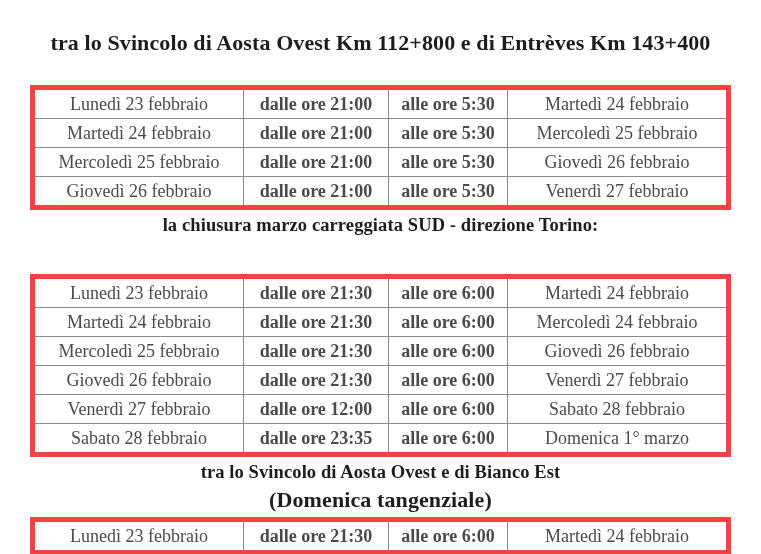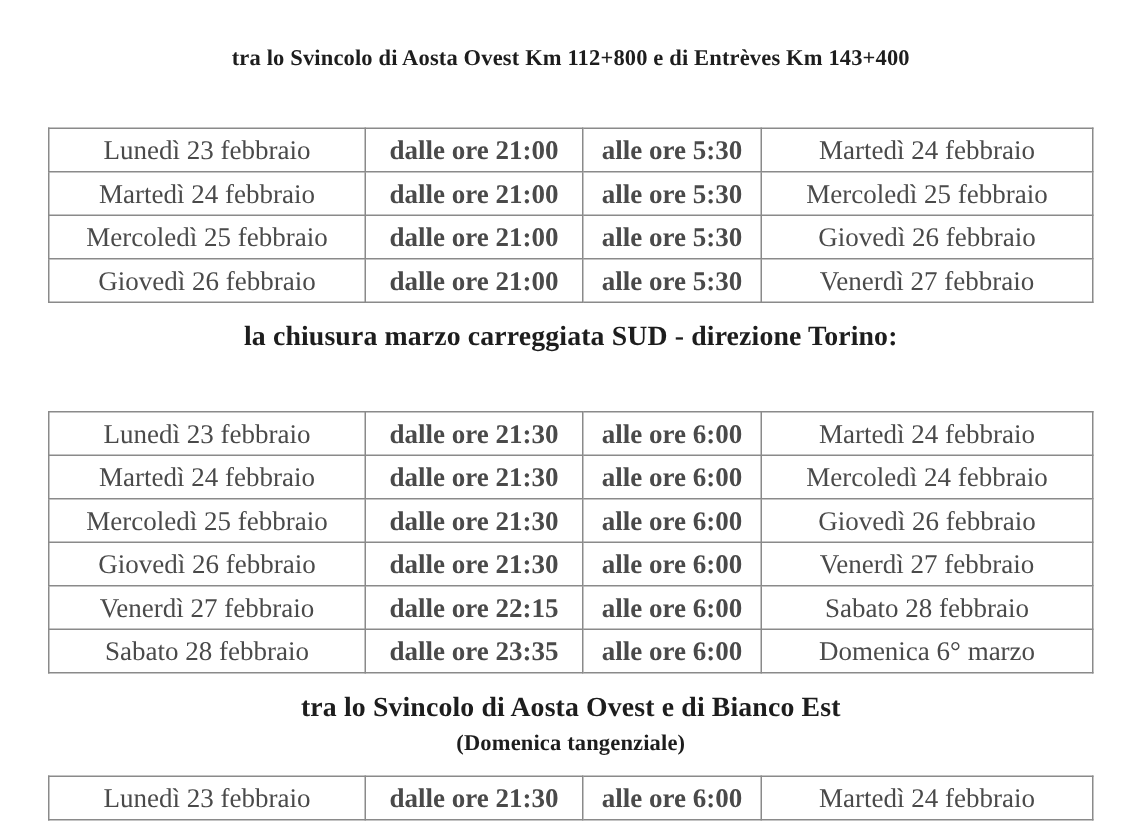--- a/index.html
+++ b/index.html
@@ -29,29 +29,29 @@
     text-align: center;
     font-weight: bold;
     color: #1d1d1d;
     line-height: 1.0;
   }
   .head-line-1 {
     font-size: 18.5px;
     letter-spacing: 0.1px;
   }
   .head-line-2 {
-    font-size: 15px;
+    font-size: 22px;
     letter-spacing: 0.1px;
   }
 
   
   table.sched {
     border-collapse: collapse;
     table-layout: fixed;
-    border: 1px solid #ef4444;
+    border: 5px solid #ef4444;
     background: #ffffff;
   }
   table.sched td {
     border: 1px solid #8a8a8a;
     font-size: 18px;
     color: #4a4a4a;
     text-align: center;
     vertical-align: middle;
     padding: 0;
     height: 28px;
@@ -149,29 +149,29 @@
           <td class="c-end">Giovedì 26 febbraio</td>
         </tr>
         <tr>
           <td class="c-start">Giovedì 26 febbraio</td>
           <td class="c-from">dalle ore 21:30</td>
           <td class="c-to">alle ore 6:00</td>
           <td class="c-end">Venerdì 27 febbraio</td>
         </tr>
         <tr>
           <td class="c-start">Venerdì 27 febbraio</td>
-          <td class="c-from">dalle ore 22:15</td>
+          <td class="c-from">dalle ore 12:00</td>
           <td class="c-to">alle ore 6:00</td>
           <td class="c-end">Sabato 28 febbraio</td>
         </tr>
         <tr>
           <td class="c-start">Sabato 28 febbraio</td>
           <td class="c-from">dalle ore 23:35</td>
           <td class="c-to">alle ore 6:00</td>
-          <td class="c-end">Domenica 6° marzo</td>
+          <td class="c-end">Domenica 1° marzo</td>
         </tr>
       </tbody>
     </table>
   </div>
 
   <div class="blk" style="top:463px;">
     <div class="section-head head-line-1">tra lo Svincolo di Aosta Ovest e di Bianco Est</div>
     <div class="section-head head-line-2" style="margin-top:7px;">(Domenica tangenziale)</div>
   </div>
 

